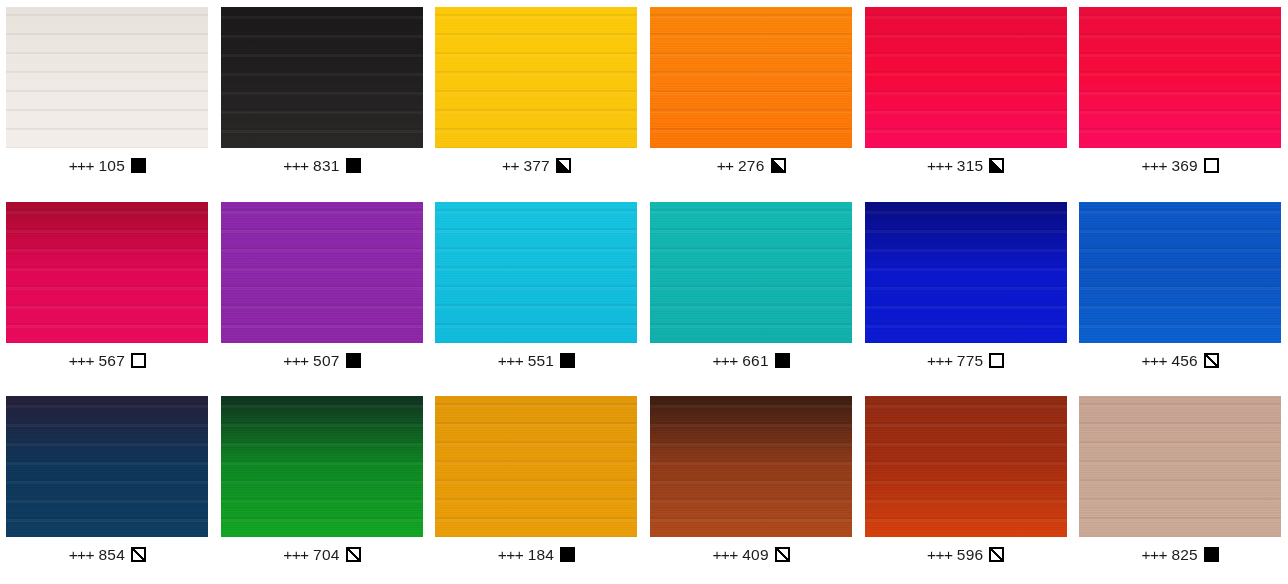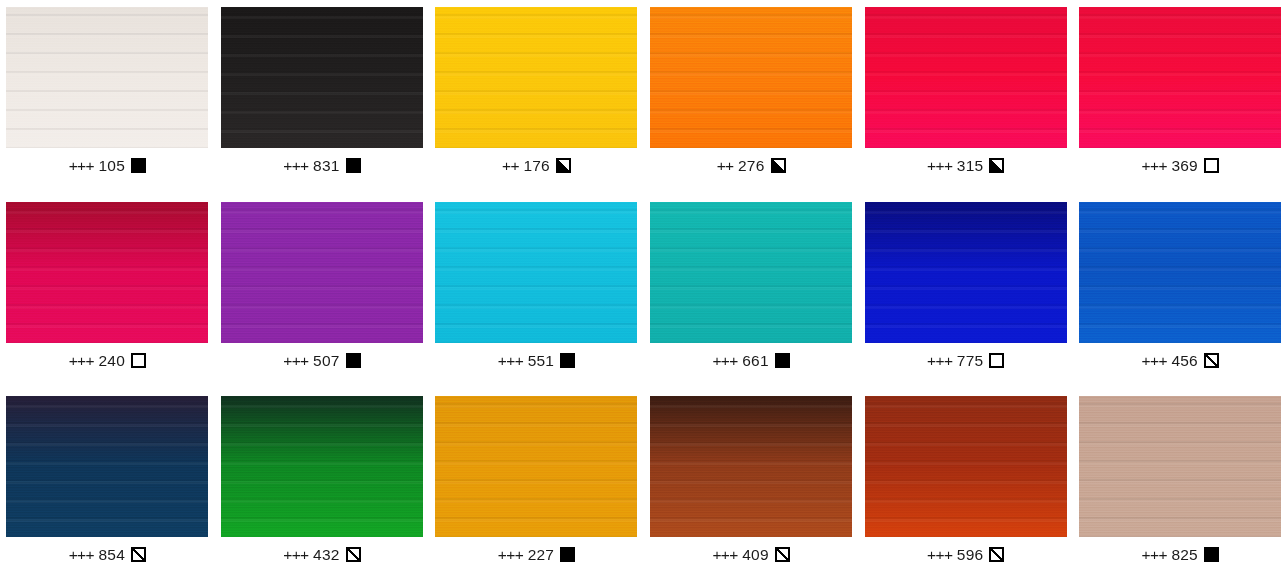--- a/index.html
+++ b/index.html
@@ -163,21 +163,21 @@
         <div class="swatch-label">
           <span class="label-rating">+++</span>
           <span class="label-code">831</span>
           <span class="opacity-icon opaque"></span>
         </div>
       </div>
       <div class="swatch-cell">
         <div class="swatch-patch" style="background: linear-gradient(rgb(252, 201, 8) 0%, rgb(251, 199, 10) 48%, rgb(250, 196, 12) 100%);"></div>
         <div class="swatch-label">
           <span class="label-rating">++</span>
-          <span class="label-code">176</span>
+          <span class="label-code">377</span>
           <span class="opacity-icon semi-opaque"></span>
         </div>
       </div>
       <div class="swatch-cell">
         <div class="swatch-patch" style="background: linear-gradient(rgb(250, 132, 8) 0%, rgb(251, 124, 10) 48%, rgb(251, 117, 6) 100%);"></div>
         <div class="swatch-label">
           <span class="label-rating">++</span>
           <span class="label-code">276</span>
           <span class="opacity-icon semi-opaque"></span>
         </div>
@@ -197,21 +197,21 @@
           <span class="label-code">369</span>
           <span class="opacity-icon transparent"></span>
         </div>
       </div>
     </div>
     <div class="swatch-row">
       <div class="swatch-cell">
         <div class="swatch-patch" style="background: linear-gradient(rgb(166, 10, 46) 0%, rgb(224, 7, 83) 48%, rgb(232, 10, 92) 100%);"></div>
         <div class="swatch-label">
           <span class="label-rating">+++</span>
-          <span class="label-code">240</span>
+          <span class="label-code">567</span>
           <span class="opacity-icon transparent"></span>
         </div>
       </div>
       <div class="swatch-cell">
         <div class="swatch-patch" style="background: linear-gradient(rgb(138, 40, 168) 0%, rgb(139, 39, 168) 48%, rgb(140, 38, 166) 100%);"></div>
         <div class="swatch-label">
           <span class="label-rating">+++</span>
           <span class="label-code">507</span>
           <span class="opacity-icon opaque"></span>
         </div>
@@ -255,29 +255,29 @@
         <div class="swatch-label">
           <span class="label-rating">+++</span>
           <span class="label-code">854</span>
           <span class="opacity-icon semi-transparent"></span>
         </div>
       </div>
       <div class="swatch-cell">
         <div class="swatch-patch" style="background: linear-gradient(rgb(16, 49, 31) 0%, rgb(14, 133, 34) 48%, rgb(18, 165, 36) 100%);"></div>
         <div class="swatch-label">
           <span class="label-rating">+++</span>
-          <span class="label-code">432</span>
+          <span class="label-code">704</span>
           <span class="opacity-icon semi-transparent"></span>
         </div>
       </div>
       <div class="swatch-cell">
         <div class="swatch-patch" style="background: linear-gradient(rgb(226, 151, 8) 0%, rgb(230, 154, 8) 48%, rgb(232, 157, 8) 100%);"></div>
         <div class="swatch-label">
           <span class="label-rating">+++</span>
-          <span class="label-code">227</span>
+          <span class="label-code">184</span>
           <span class="opacity-icon opaque"></span>
         </div>
       </div>
       <div class="swatch-cell">
         <div class="swatch-patch" style="background: linear-gradient(rgb(59, 28, 18) 0%, rgb(142, 58, 25) 48%, rgb(174, 74, 28) 100%);"></div>
         <div class="swatch-label">
           <span class="label-rating">+++</span>
           <span class="label-code">409</span>
           <span class="opacity-icon semi-transparent"></span>
         </div>

